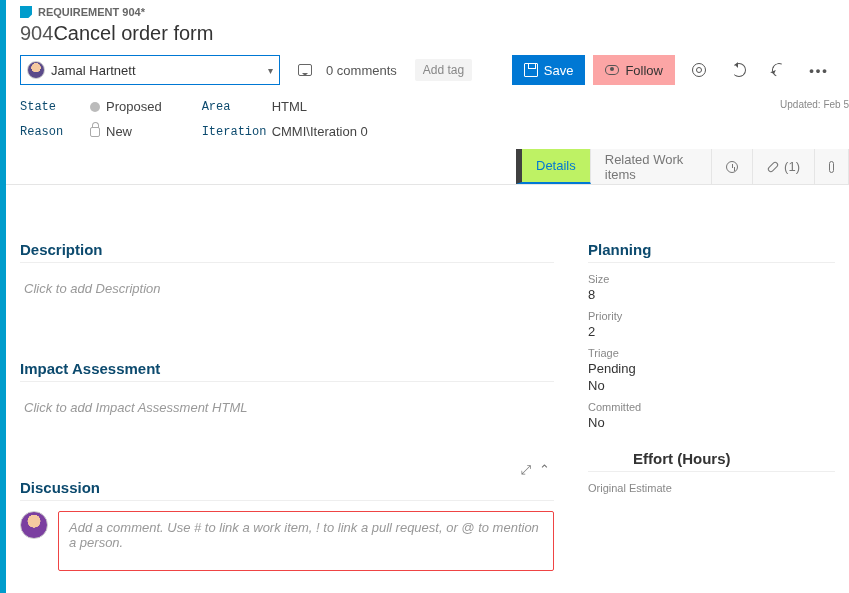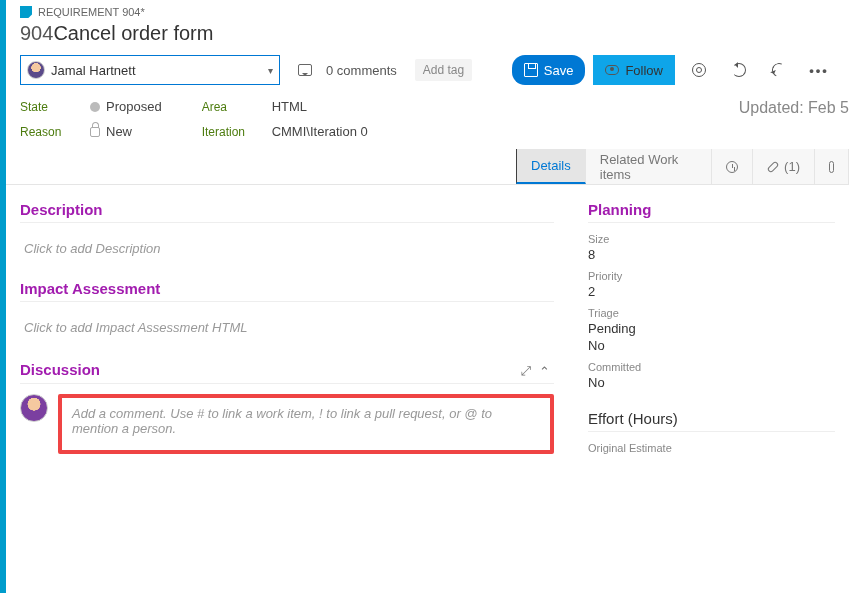--- a/index.html
+++ b/index.html
@@ -1,83 +1,83 @@
 <!DOCTYPE html>
 <html><head>
 <meta charset="utf-8">
 <style>
 * { box-sizing: border-box; margin: 0; padding: 0; }
 body { font-family: "Segoe UI", -apple-system, sans-serif; font-size: 13px; color: #333; background: #fff; width: 849px; height: 593px; overflow: hidden; position: relative; }
 .left-bar { position: absolute; left: 0; top: 0; width: 6px; height: 100%; background: #009CCC; }
 .content { margin-left: 6px; padding: 0; }
-.header-row { display: flex; align-items: center; padding: 6px 10px 2px 14px; color: #666; font-size: 11px; }
+.header-row { display: flex; align-items: center; padding: 6px 10px 2px 14px; color: #666; font-size: 11px; font-weight: bold; }
 .header-row .wi-icon { width: 12px; height: 12px; background: #009CCC; margin-right: 6px; clip-path: polygon(0 0, 100% 0, 100% 70%, 70% 100%, 0 100%); }
 .title-row { display: flex; align-items: baseline; padding: 2px 14px 10px 14px; }
 .title-id { font-size: 20px; color: #555; margin-right: 0; font-weight: 400; }
 .title-text { font-size: 20px; color: #333; font-weight: 400; }
 .toolbar-row { display: flex; align-items: center; padding: 0 14px 8px 14px; gap: 8px; }
 .assignee { display: flex; align-items: center; border: 1px solid #0078d4; height: 30px; width: 260px; padding: 0 6px; background: #fff; cursor: pointer; }
 .avatar-sm { width: 18px; height: 18px; border-radius: 50%; background: radial-gradient(circle at 50% 35%, #f5c9a0 35%, #5b4a8a 36%); margin-right: 6px; flex-shrink: 0; border:1px solid #ccc; }
 .assignee-name { flex: 1; font-size: 13px; color: #333; }
 .assignee .chev { color: #666; font-size: 10px; }
 .comments-pill { display: flex; align-items: center; height: 30px; padding: 0 10px; color: #555; gap: 14px; }
 .bubble-icon { width: 14px; height: 12px; border: 1.3px solid #666; border-radius: 2px; position: relative; }
 .bubble-icon:after { content:""; position:absolute; bottom:-4px; left:3px; border:3px solid transparent; border-top-color:#666; }
 .add-tag { background: #f3f3f3; color: #888; font-size: 12px; padding: 4px 8px; border-radius: 2px; cursor: pointer; }
 .spacer { flex: 1; }
-.btn { height: 30px; display: flex; align-items: center; padding: 0 12px; font-size: 13px; cursor: pointer; border: none; background: #0ea5e9; color: #333; gap: 6px; }
-.btn.primary { background: #0078d4; color: #fff; border-radius: 13px; }
+.btn { height: 30px; display: flex; align-items: center; padding: 0 12px; font-size: 13px; cursor: pointer; border: none; background: #fca5a5; color: #333; gap: 6px; }
+.btn.primary { background: #0078d4; color: #fff; }
 .btn.icon-only { width: 32px; padding: 0; justify-content: center; background: #fff; }
 .save-icon { width: 14px; height: 14px; border: 1.5px solid #fff; border-radius: 1px; position: relative; }
 .save-icon:before { content:""; position:absolute; top:0; left:3px; width:6px; height:4px; border:1.5px solid #fff; border-top:none; }
 .eye-icon { width: 14px; height: 10px; border: 1.3px solid #555; border-radius: 60% 60% 60% 60% / 90% 90% 90% 90%; position: relative; }
 .eye-icon:after { content:""; position:absolute; top:1px; left:4px; width:4px; height:4px; background:#555; border-radius:50%; }
 .gear-icon { width:14px; height:14px; border:1.3px solid #555; border-radius:50%; position:relative; }
 .gear-icon:before { content:""; position:absolute; inset:3px; border:1.3px solid #555; border-radius:50%; }
 .refresh-icon { width:14px; height:14px; border:1.3px solid #555; border-radius:50%; border-left-color:transparent; position:relative; }
 .refresh-icon:after { content:""; position:absolute; top:-2px; left:-1px; border:3px solid transparent; border-right-color:#555; }
 .undo-icon { width:14px; height:14px; border:1.3px solid #555; border-radius:50%; border-right-color:transparent; border-bottom-color:transparent; position:relative; transform: rotate(-20deg); }
 .undo-icon:after { content:""; position:absolute; top:5px; left:-3px; border:3px solid transparent; border-top-color:#555; }
 .dots-icon { letter-spacing: 2px; font-weight: bold; color:#555; }
 
 .fields-area { display: flex; padding: 6px 14px 10px 14px; gap: 40px; font-size: 13px; color: #555; position: relative; }
 .fields-col { display: grid; grid-template-columns: 70px auto; row-gap: 10px; align-items: center; }
 .fields-col.col2 { grid-template-columns: 70px auto; }
-.field-label { color: #4d7c0f; font-size: 12px; }
+.field-label { color: #0c4a6e; font-size: 12px; font-family: Liberation Mono, monospace; }
 .field-value { color: #444; display: flex; align-items: center; gap: 6px; }
 .state-dot { width: 10px; height: 10px; border-radius: 50%; background: #bbb; }
 .lock-icon { width:10px; height:10px; border:1.2px solid #aaa; border-radius:2px; position:relative; }
 .lock-icon:before { content:""; position:absolute; top:-6px; left:1px; width:5px; height:5px; border:1.2px solid #aaa; border-bottom:none; border-radius:4px 4px 0 0; }
-.updated { position: absolute; right: 0; top: 6px; color: #888; font-size: 16px; }
+.updated { position: absolute; right: 0; top: 6px; color: #888; font-size: 10px; }
 
 .tabs-row { display: flex; border-bottom: 1px solid #e5e5e5; margin: 0; padding-left: 510px; align-items: stretch; height: 36px; }
 .tab { padding: 0 14px; display: flex; align-items: center; color: #777; font-size: 13px; cursor: pointer; gap: 5px; border-right: 1px solid #e5e5e5; }
-.tab.active { color: #0078d4; border-bottom: 2px solid #0078d4; background: #e5e5e5; border-left:1px solid #404040; }
+.tab.active { color: #0078d4; border-bottom: 2px solid #0078d4; background: #bef264; border-left:6px solid #404040; }
 .tab:not(.active) { background: #f7f7f7; }
 .history-icon { width:12px; height:12px; border:1.2px solid #777; border-radius:50%; position:relative; }
 .history-icon:after { content:""; position:absolute; top:2px; left:5px; width:1px; height:4px; background:#777; box-shadow: 2px 3px 0 0 #777; transform-origin: bottom; }
 .link-icon { width:12px; height:6px; border:1.2px solid #777; border-radius:3px; transform: rotate(-45deg); }
 .attach-icon { width:5px; height:12px; border:1.2px solid #777; border-radius:3px 3px 3px 3px; position:relative; }
 
 .main-columns { display: flex; }
 .left-col { flex: 1; padding: 16px 20px 0 14px; }
 .right-col { width: 275px; padding: 16px 14px 0 14px; }
-.section-title { font-size: 15px; font-weight: 600; color: #a21caf; margin-bottom: 4px; }
+.section-title { font-size: 15px; font-weight: 600; color: #0c4a6e; margin-bottom: 4px; margin-top: 40px; }
 .section-hr { border: none; border-bottom: 1px solid #eee; margin-bottom: 10px; }
 .placeholder { color: #999; font-style: italic; font-size: 13px; padding: 8px 4px 24px 4px; cursor: text; }
 .discussion-head { display: flex; align-items: center; }
 .discussion-head .section-title { flex: 1; }
 .disc-icon { color: #777; font-size: 13px; padding: 4px; cursor: pointer; }
 .discussion-box { display: flex; gap: 10px; margin-top: 10px; }
 .avatar-md { width: 28px; height: 28px; border-radius: 50%; background: radial-gradient(circle at 50% 35%, #f5c9a0 30%, #7b3fa0 31%); flex-shrink:0; border:1px solid #ccc; }
-.comment-input { flex:1; min-height: 60px; border:4px solid #ef4444; border-radius:2px; padding: 8px 10px; color:#999; font-style: italic; font-size: 13px; }
+.comment-input { flex:1; min-height: 60px; border:1px solid #ef4444; border-radius:2px; padding: 8px 10px; color:#999; font-style: italic; font-size: 13px; }
 
 .plan-label { color:#888; font-size: 11px; margin-top: 8px; }
 .plan-value { color:#333; font-size: 13px; margin-top: 2px; }
-.effort-title { font-size: 15px; font-weight: 400; color:#333; margin-top: 20px; margin-bottom:4px; }
+.effort-title { font-size: 15px; font-weight: 700; color:#333; margin-top: 20px; margin-bottom:4px;margin-left:45px; }
 </style>
 </head>
 <body>
 
 <div class="left-bar"></div>
 <div class="content">
 
   <div class="header-row">
     <div class="wi-icon"></div>
     <span>REQUIREMENT 904*</span>

